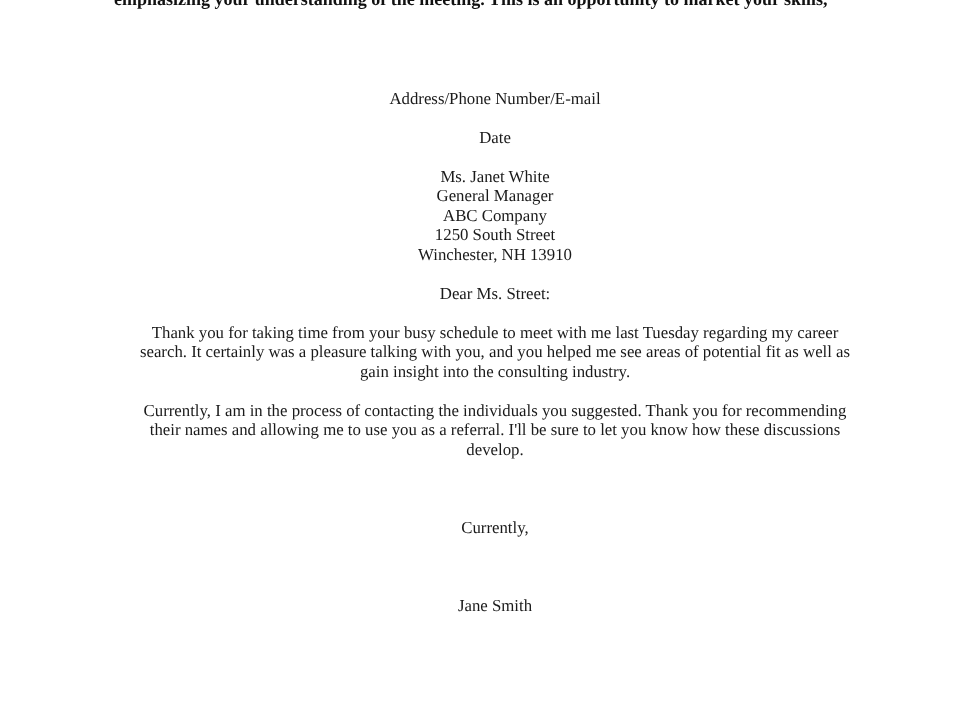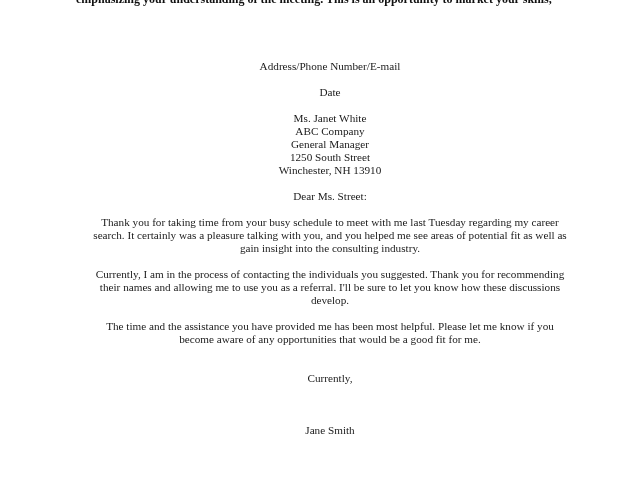--- a/index.html
+++ b/index.html
@@ -29,31 +29,30 @@
   <div>emphasizing your understanding of the meeting.  This is an opportunity to market your skills,</div>
 </div>
 
 <div class="letter">
   <p>Address/Phone Number/E-mail</p>
   <div class="gap"></div>
   <p>Date</p>
   <div class="gap"></div>
   <div>
     <p>Ms. Janet White</p>
+    <p>General Manager</p>
     <p>ABC Company</p>
-    <p>General Manager</p>
     <p>1250 South Street</p>
     <p>Winchester, NH 13910</p>
   </div>
   <div class="gap"></div>
   <p>Dear Ms. Street:</p>
   <div class="gap"></div>
   <p>Thank you for taking time from your busy schedule to meet with me last Tuesday regarding my career search.  It certainly was a pleasure talking with you, and you helped me see areas of potential fit as well as gain insight into the consulting industry.</p>
   <div class="gap"></div>
   <p>Currently, I am in the process of contacting the individuals you suggested.  Thank you for recommending their names and allowing me to use you as a referral.  I'll be sure to let you know how these discussions develop.</p>
   <div class="gap"></div>
-  <p>The time and the assistance you have provided me has been most helpful.  Please let me know if you become aware of any opportunities that would be a good fit for me.</p>
   <div class="gap"></div>
   <div class="gap"></div>
   <p>Currently,</p>
   <div class="sig-gap"></div>
   <p class="sender">Jane Smith</p>
 </div>
 
 </body></html>

